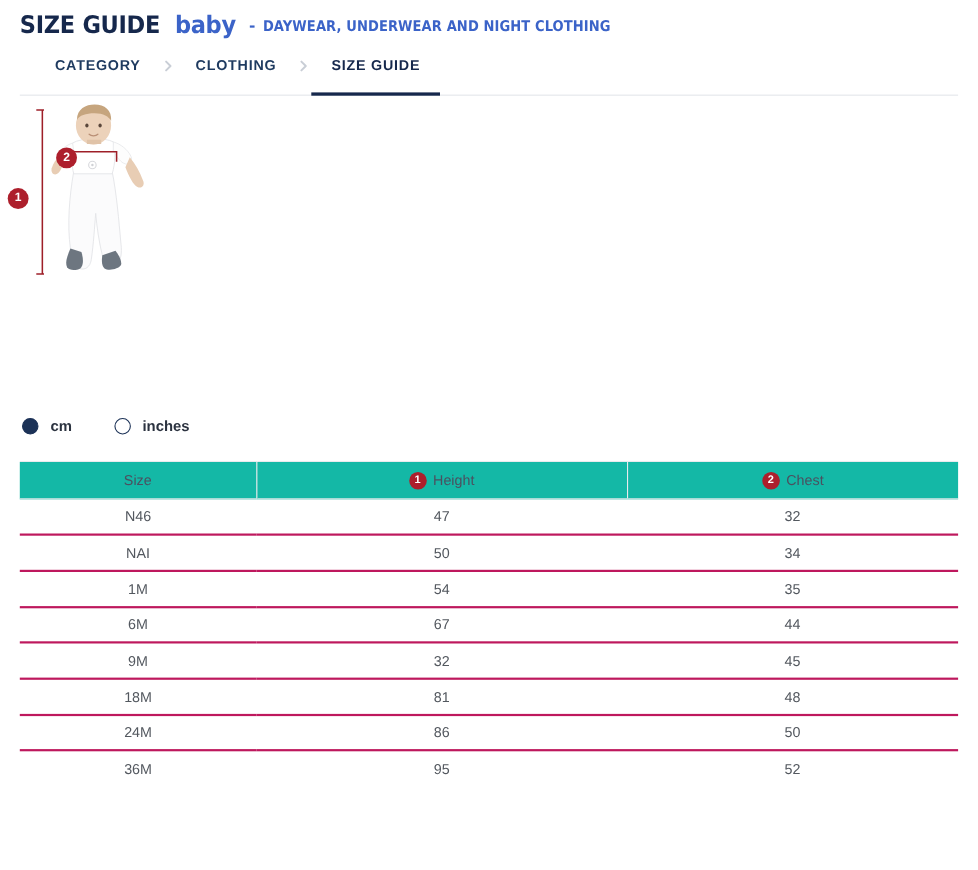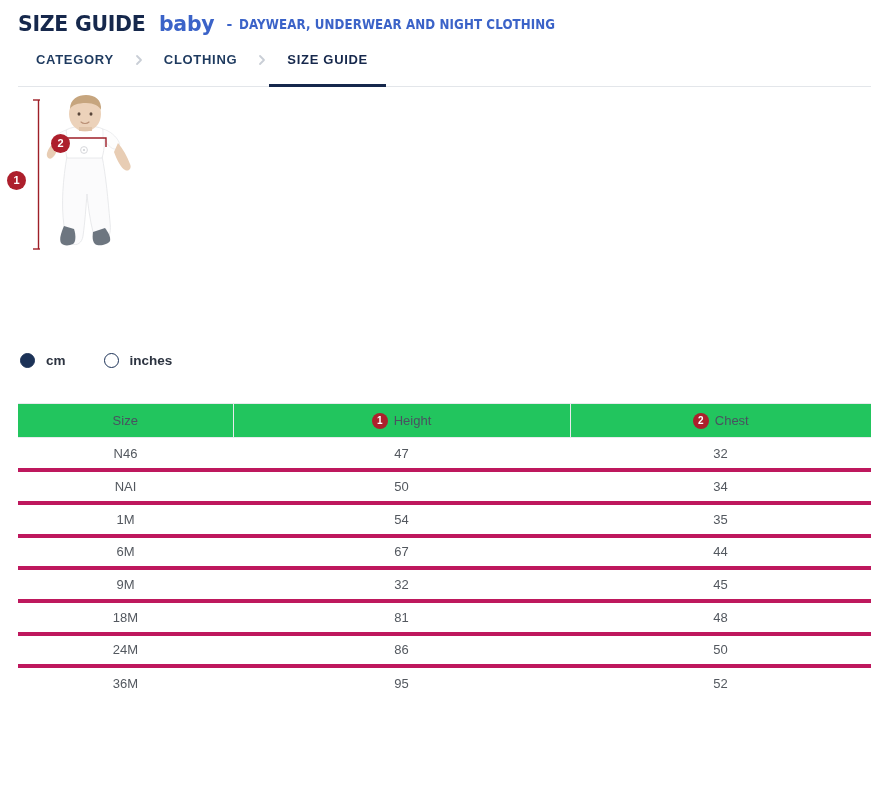--- a/index.html
+++ b/index.html
@@ -63,21 +63,21 @@
     letter-spacing: 0.1px;
     transform: scaleX(0.88);
     transform-origin: left center;
     display: inline-block;
     vertical-align: 2px;
   }
 
   
   .breadcrumb {
     margin-top: 15px;
-    padding-left: 18px;
+    padding-left: 32px;
     display: flex;
     align-items: stretch;
     height: 37px;
     position: relative;
   }
   .breadcrumb::after {
     content: "";
     position: absolute;
     left: 18px;
     right: 18px;
@@ -146,23 +146,23 @@
     justify-content: center;
     line-height: 1;
     z-index: 5;
   }
   #badge-height { left: 7px;  top: 77px; }
   #badge-chest  { left: 51px; top: 40px; }
 
   
   .unit-row {
     display: flex;
-    align-items: flex-start;
+    align-items: flex-end;
     padding-left: 20px;
-    margin-top: 4px;
+    margin-top: 20px;
     height: 26px;
   }
   .unit-option {
     display: flex;
     align-items: center;
     cursor: pointer;
     margin-right: 38px;
   }
   .radio-dot {
     width: 15px;
@@ -187,21 +187,21 @@
   .size-table-wrap {
     margin-top: 24px;
     padding: 0 18px 0 18px;
   }
   table.size-table {
     width: 853px;
     border-collapse: collapse;
     table-layout: fixed;
   }
   table.size-table thead th {
-    background: #22c55e;
+    background: #14b8a6;
     border-top: 1px solid #e8eaed;
     border-bottom: 1px solid #e8eaed;
     height: 34px;
     font-size: 13px;
     font-weight: normal;
     color: #4a5160;
     text-align: center;
     vertical-align: middle;
     padding: 0;
   }
@@ -226,21 +226,21 @@
     align-items: center;
     justify-content: center;
     line-height: 1;
     flex: 0 0 auto;
   }
   table.size-table tbody td {
     height: 32.7px;
     text-align: center;
     font-size: 13px;
     color: #53585f;
-    border-bottom: 4px solid #be185d;
+    border-bottom: 2px solid #be185d;
     padding: 0;
     vertical-align: middle;
   }
   table.size-table tbody tr:last-child td {
     border-bottom: none;
   }
   col.col-size   { width: 215px; }
   col.col-height { width: 337px; }
   col.col-chest  { width: 301px; }
 </style>

